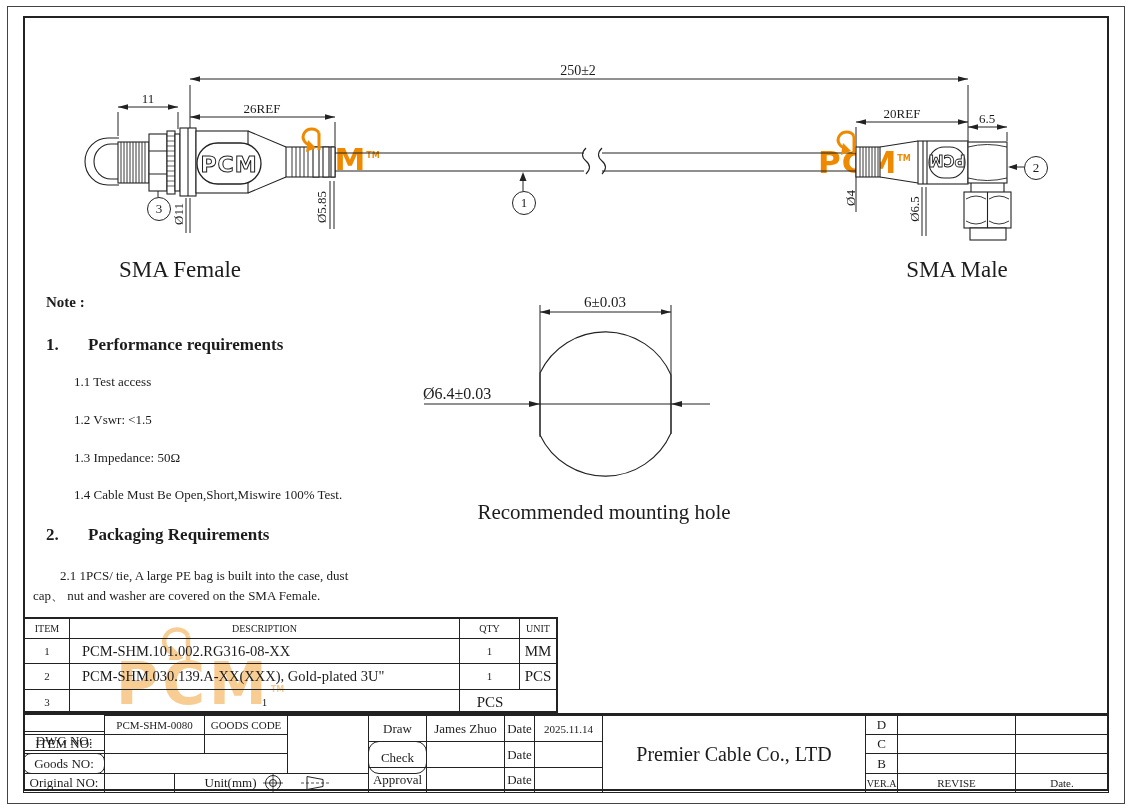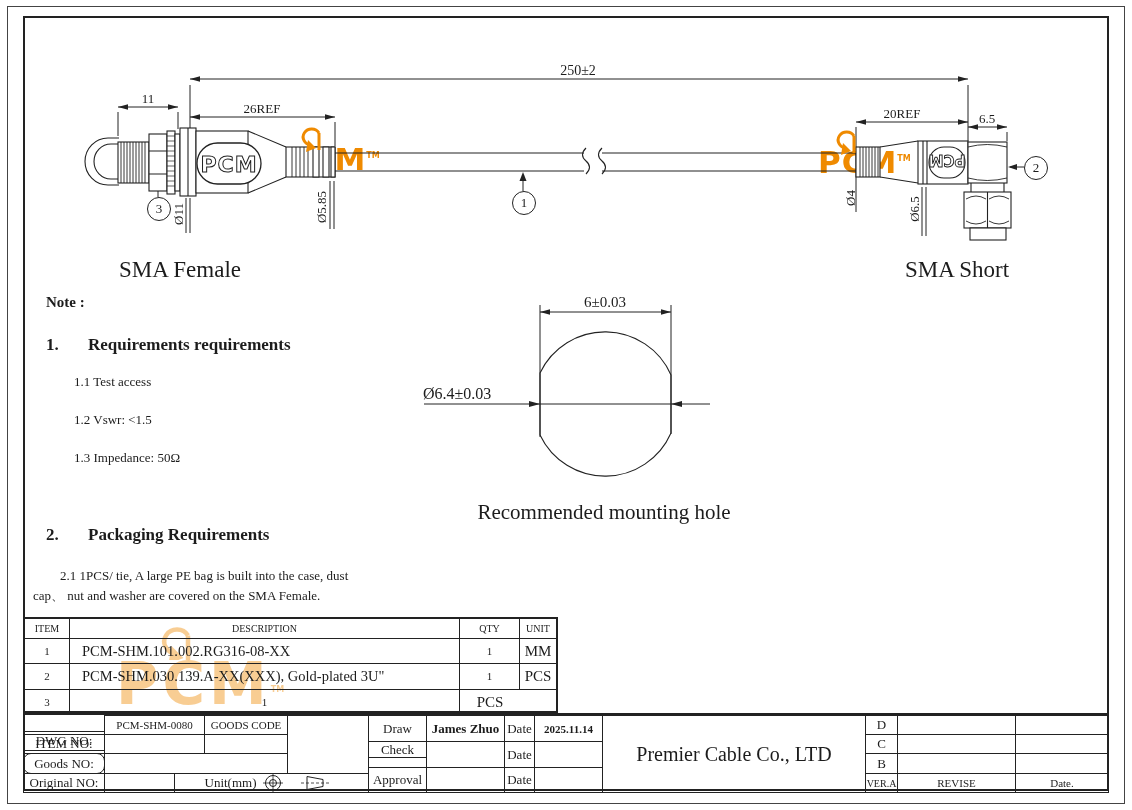--- a/index.html
+++ b/index.html
@@ -33,21 +33,21 @@
   .bom > div.desc{justify-content:flex-start;padding-left:12px;font-size:14.5px;}
   .bom > div.hdr{font-size:10px;}
   .bom > div.small{font-size:15px;}
   .bom > div.num{font-size:11px;}
   
   .tb{position:absolute;left:23px;top:713px;width:1086px;height:78px;border-top:2px solid #222;box-sizing:border-box;z-index:3;}
   .tb .cell{position:absolute;border:1px solid #222;box-sizing:border-box;display:flex;align-items:center;justify-content:center;
             font-size:13px;background:transparent;}
   .tb .cell.sm{font-size:11px;}
   .tb .cell.xs{font-size:10px;}
-  .tb .cell.b{font-weight:bold;}
+  .tb .cell.b{font-weight:normal;}
   .tb .cell.company{font-size:20px;}
   .wm-layer{z-index:2;}
 </style>
 </head>
 <body>
 
 <div class="sheet">
   <div class="outer-border"></div>
   <div class="inner-frame"></div>
 
@@ -174,44 +174,45 @@
       <span>1</span>
     </div>
   <div class="balloon" style="left:1024px;top:156px;">
       <span>2</span>
     </div>
   <div class="balloon" style="left:147px;top:197px;">
       <span>3</span>
     </div>
 
   <div class="txt conn-label" style="left:110px;top:257px;width:140px;">SMA Female</div>
-  <div class="txt conn-label" style="left:887px;top:257px;width:140px;">SMA Short</div>
+  <div class="txt conn-label" style="left:887px;top:257px;width:140px;">SMA Male</div>
 
   <div class="txt hole-dim" style="left:555px;top:294px;">6±0.03</div>
   <div class="txt hole-dia" style="left:423px;top:385px;">Ø6.4±0.03</div>
   <div class="txt hole-cap" style="left:444px;top:500px;">Recommended mounting hole</div>
 
   <div class="logo" style="left:287px;top:144px;">
     <span>PCM</span><sup>TM</sup>
   </div>
   <div class="logo" style="left:818px;top:147px;">
     <span>PCM</span><sup>TM</sup>
   </div>
   <div class="logo wm wm-layer" style="left:116px;top:655px;">
     <span>PCM</span><sup>TM</sup>
   </div>
 
   <div class="txt note-title" style="left:46px;top:294px;">Note :</div>
   <div class="txt note-h" style="left:46px;top:335px;">
     <span class="no">1.</span>
-    <span>Requirements requirements</span>
+    <span>Performance requirements</span>
   </div>
   <div class="txt note-item" style="left:74px;top:374px;">1.1 Test access</div>
   <div class="txt note-item" style="left:74px;top:412px;">1.2 Vswr: &lt;1.5</div>
   <div class="txt note-item" style="left:74px;top:450px;">1.3 Impedance: 50Ω</div>
+  <div class="txt note-item" style="left:74px;top:487px;">1.4 Cable Must Be Open,Short,Miswire 100% Test.</div>
   <div class="txt note-h" style="left:46px;top:525px;">
     <span class="no">2.</span>
     <span>Packaging Requirements</span>
   </div>
   <div class="txt note-item" style="left:60px;top:568px;">2.1 1PCS/ tie, A large PE bag is built into the case, dust</div>
   <div class="txt note-item" style="left:33px;top:587px;">cap、 nut and washer are covered on the SMA Female.</div>
 
   <div class="bom">
     <div class="hdr">ITEM</div>
     <div class="hdr">DESCRIPTION</div>
@@ -256,21 +257,21 @@
           <polygon points="46,2.5 62,5.5 62,12.5 46,15.5"></polygon>
           <path d="M40,9 H68" stroke-dasharray="3,2" stroke-width=".8"></path>
         </g>
       </svg>
     </div>
 
     <div class="cell" style="left:345px;top:0;width:59px;height:27px;">Draw</div>
     <div class="cell b" style="left:403px;top:0;width:79px;height:27px;">James Zhuo</div>
     <div class="cell" style="left:481px;top:0;width:31px;height:27px;">Date</div>
     <div class="cell b sm" style="left:511px;top:0;width:69px;height:27px;">2025.11.14</div>
-    <div class="cell" style="left:345px;top:26px;width:59px;height:17px;">Check</div>
+    <div class="cell" style="left:345px;top:26px;width:59px;height:33px;border-radius:11px;">Check</div>
     <div class="cell" style="left:403px;top:26px;width:79px;height:27px;"></div>
     <div class="cell" style="left:481px;top:26px;width:31px;height:27px;">Date</div>
     <div class="cell" style="left:511px;top:26px;width:69px;height:27px;"></div>
     <div class="cell" style="left:345px;top:52px;width:59px;height:26px;">Approval</div>
     <div class="cell" style="left:403px;top:52px;width:79px;height:26px;"></div>
     <div class="cell" style="left:481px;top:52px;width:31px;height:26px;">Date</div>
     <div class="cell" style="left:511px;top:52px;width:69px;height:26px;"></div>
 
     <div class="cell company" style="left:579px;top:0;width:264px;height:78px;">Premier Cable Co., LTD</div>
 

